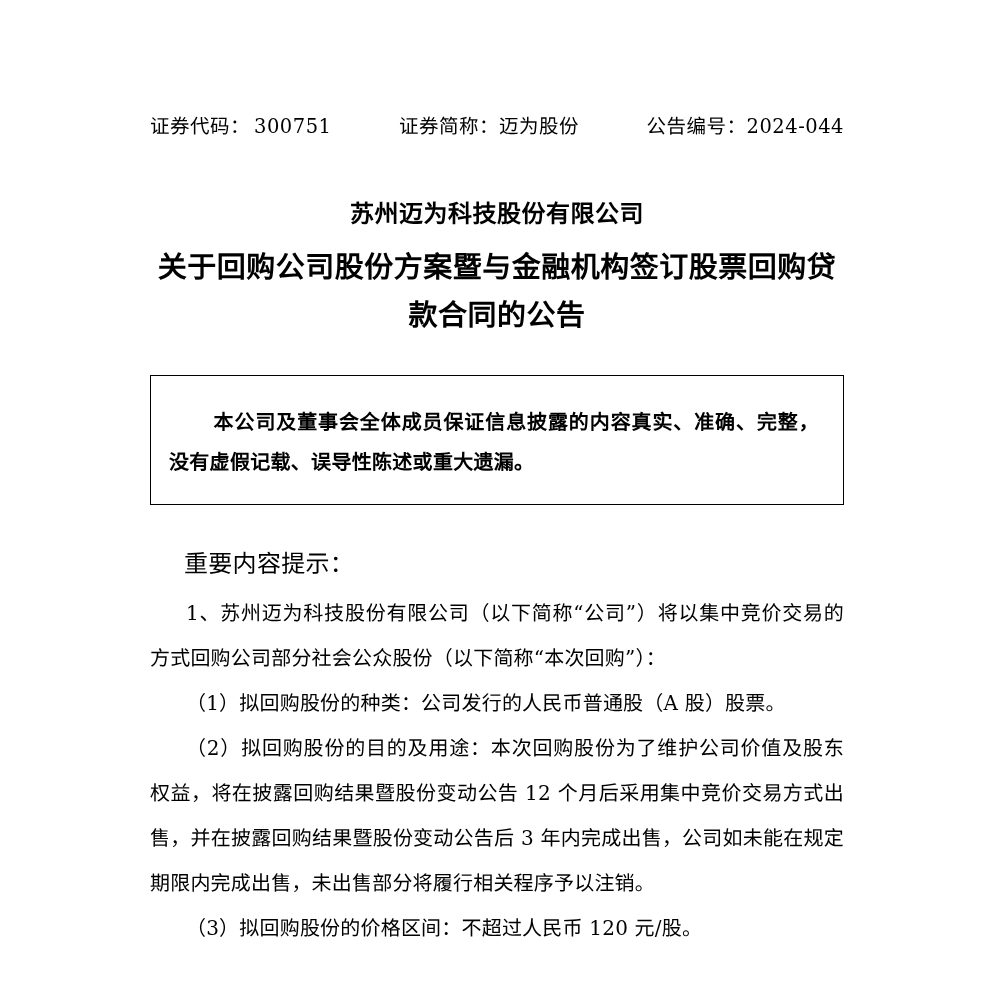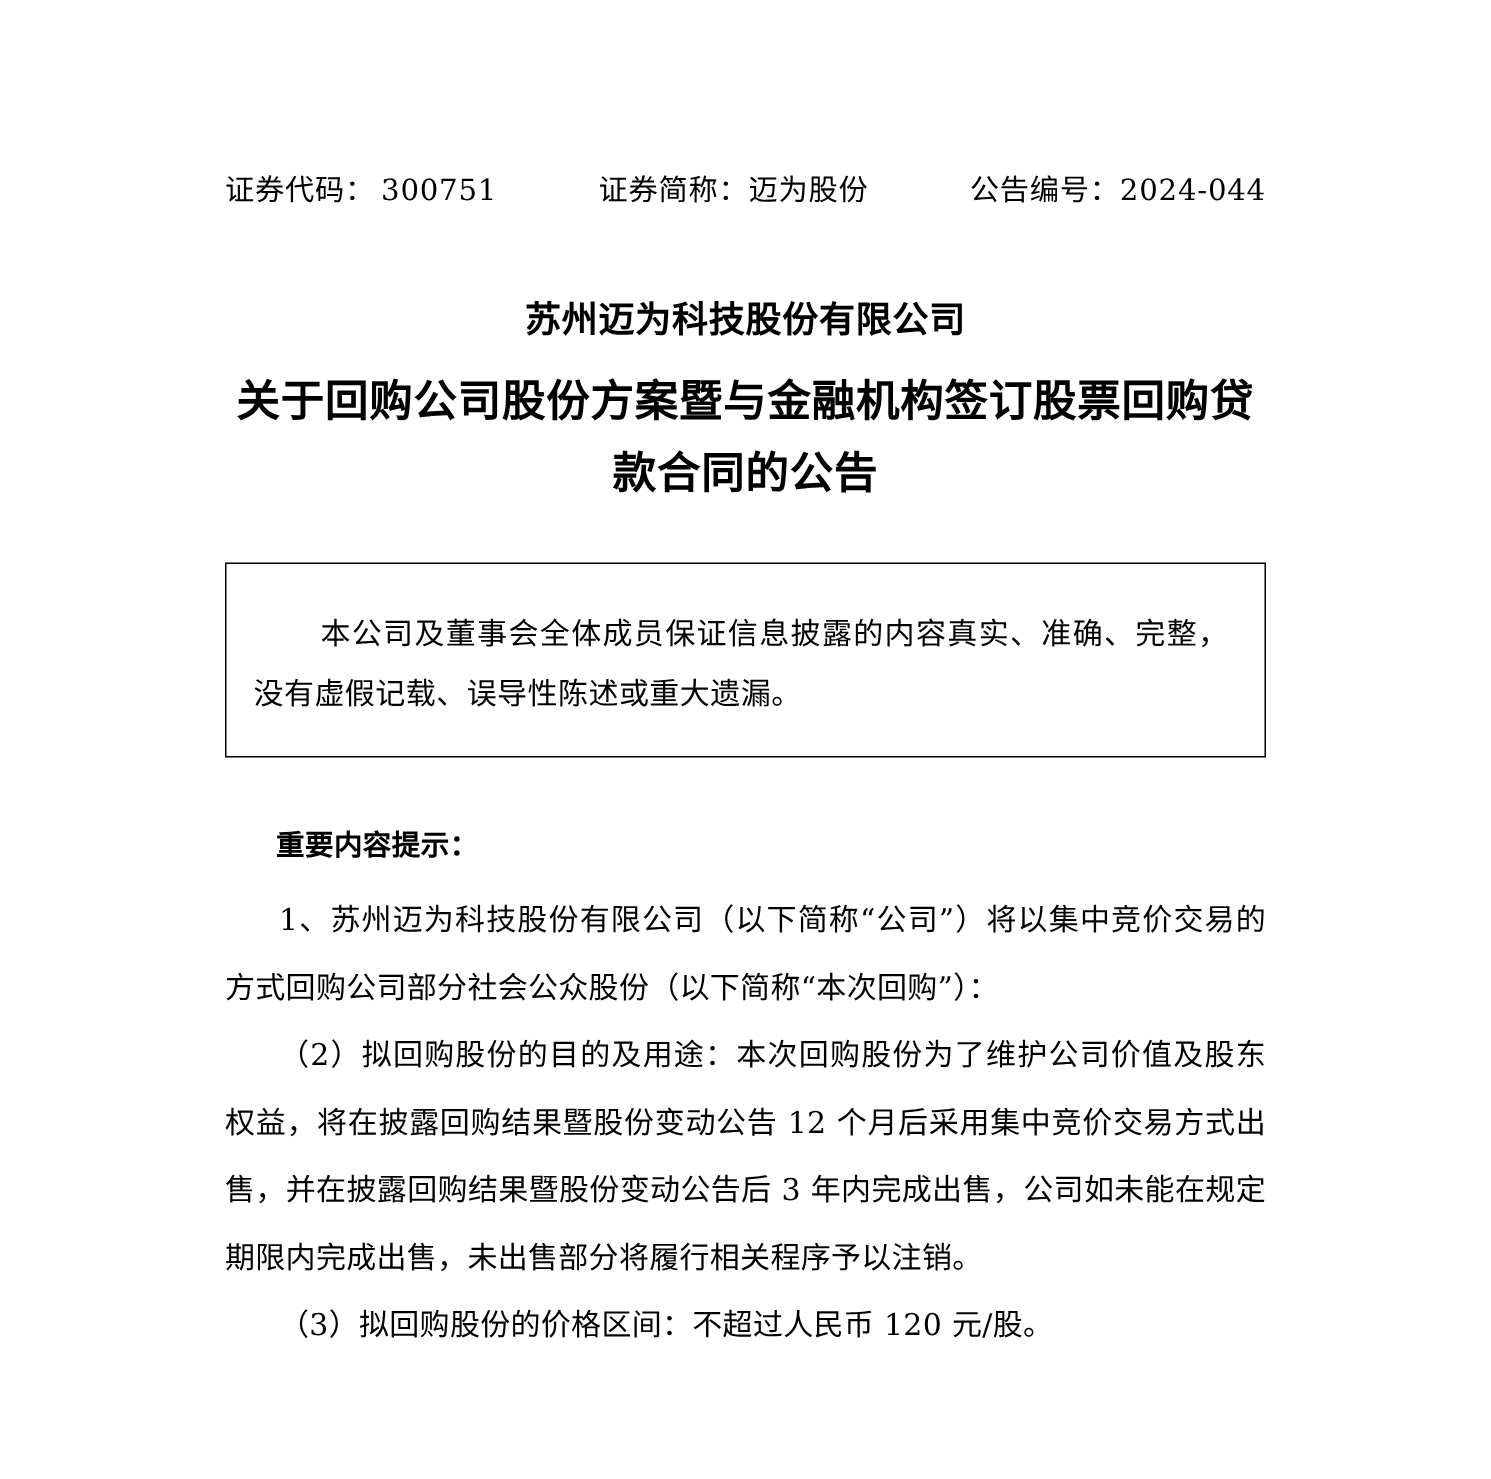--- a/index.html
+++ b/index.html
@@ -56,36 +56,36 @@
     font-size: 29px;
     line-height: 48px;
     letter-spacing: 0.5px;
     padding: 0 2px;
   }
   
   .notice-box {
     margin-top: 36px;
     border: 1px solid #000000;
     padding: 26px 24px 22px 18px;
-    font-weight: normal;
+    font-weight: bold;
     font-size: 20px;
     line-height: 40px;
     letter-spacing: 0.3px;
     text-align: justify;
     text-justify: inter-ideograph;
   }
   .notice-box .indent {
     display: inline-block;
     width: 44px;
   }
   
   .section-title {
     margin-top: 42px;
-    font-weight: bold;
-    font-size: 19px;
+    font-weight: normal;
+    font-size: 24px;
     line-height: 34px;
     text-indent: 34px;
     letter-spacing: 0.3px;
   }
   p.para {
     margin: 0;
     font-size: 20px;
     line-height: 45px;
     text-indent: 36px;
     letter-spacing: 0.2px;
@@ -117,17 +117,18 @@
   <div class="doc-subtitle">关于回购公司股份方案暨与金融机构签订股票回购贷款合同的公告</div>
 
   <div class="notice-box">
     <span class="indent"></span><span>本公司及董事会全体成员保证信息披露的内容真实、准确、完整，没有虚假记载、误导性陈述或重大遗漏。</span>
   </div>
 
   <div class="section-title">重要内容提示：</div>
 
   <div class="body-block">
     <p class="para">1、苏州迈为科技股份有限公司（以下简称“公司”）将以集中竞价交易的方式回购公司部分社会公众股份（以下简称“本次回购”）：</p>
+    <p class="para">（1）拟回购股份的种类：公司发行的人民币普通股（A 股）股票。</p>
     <p class="para">（2）拟回购股份的目的及用途：本次回购股份为了维护公司价值及股东权益，将在披露回购结果暨股份变动公告 12 个月后采用集中竞价交易方式出售，并在披露回购结果暨股份变动公告后 3 年内完成出售，公司如未能在规定期限内完成出售，未出售部分将履行相关程序予以注销。</p>
     <p class="para">（3）拟回购股份的价格区间：不超过人民币 120 元/股。</p>
   </div>
 
 </div>
 
 </body></html>

